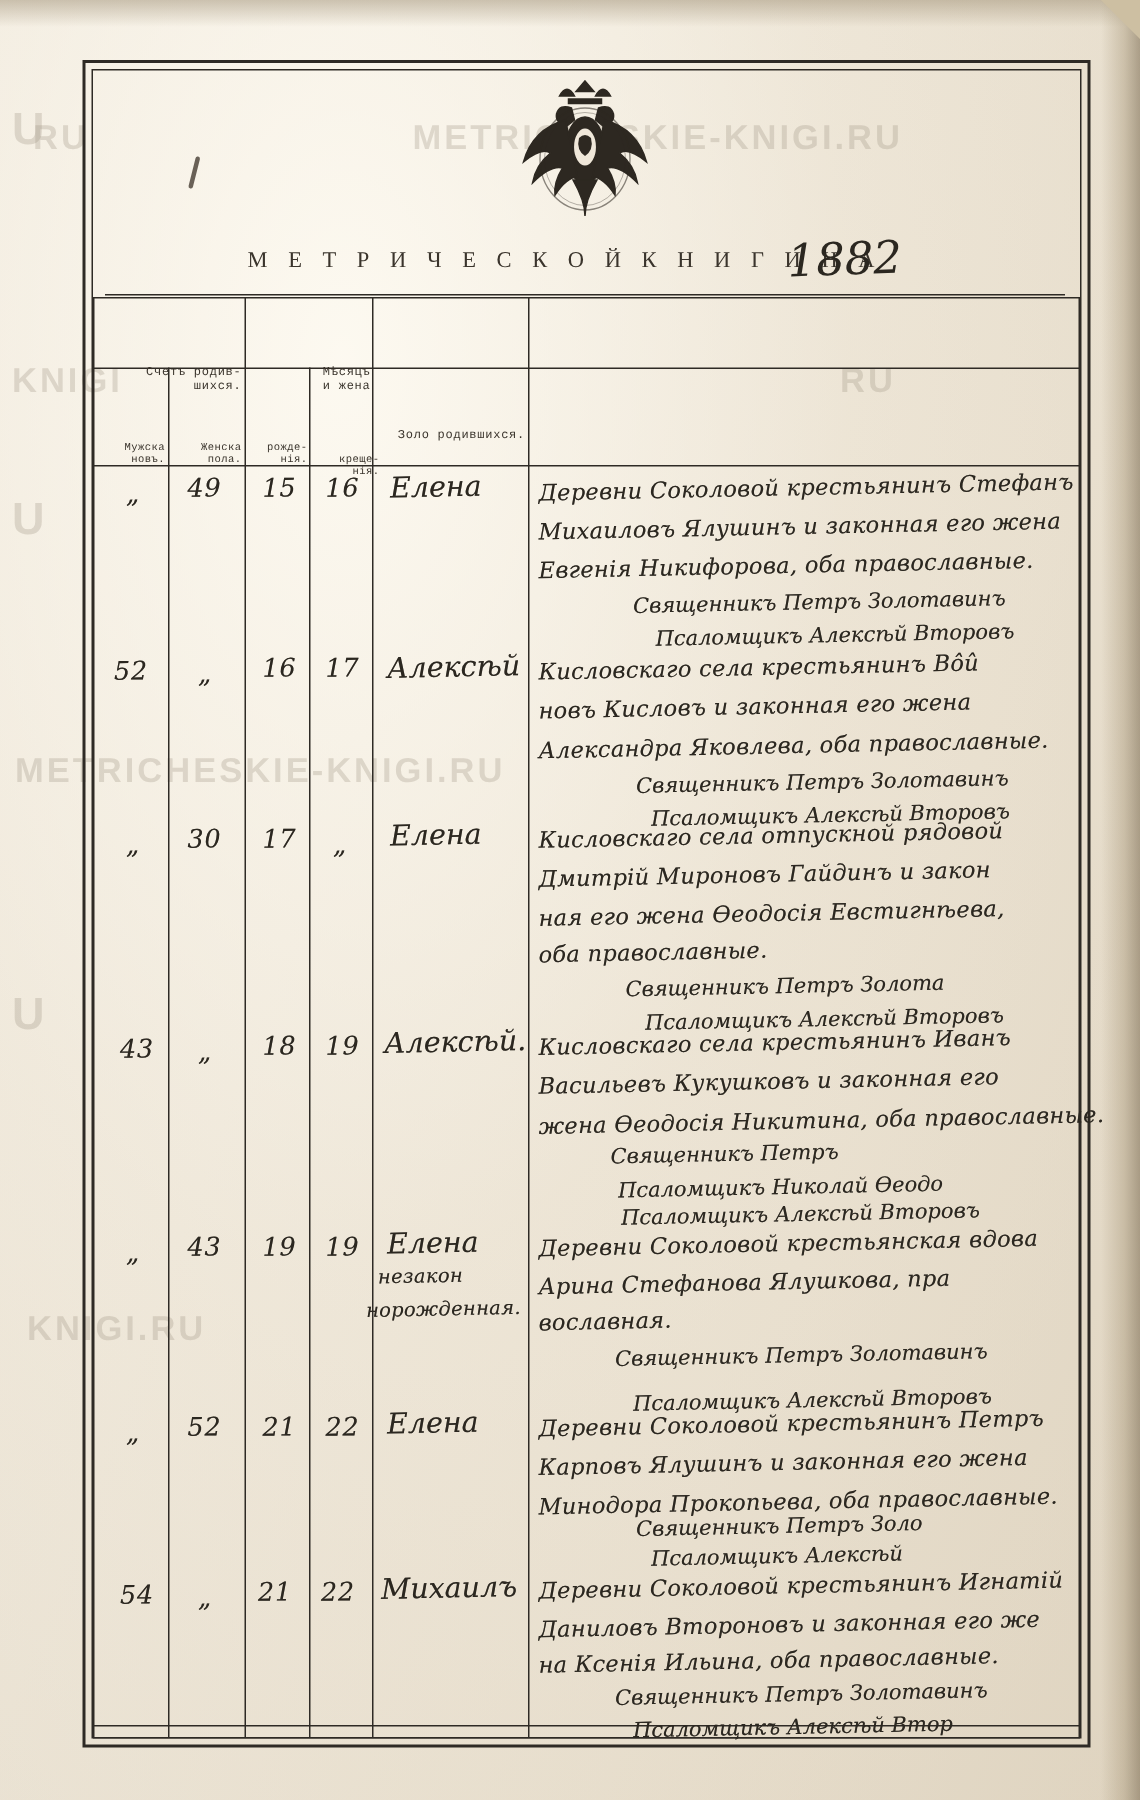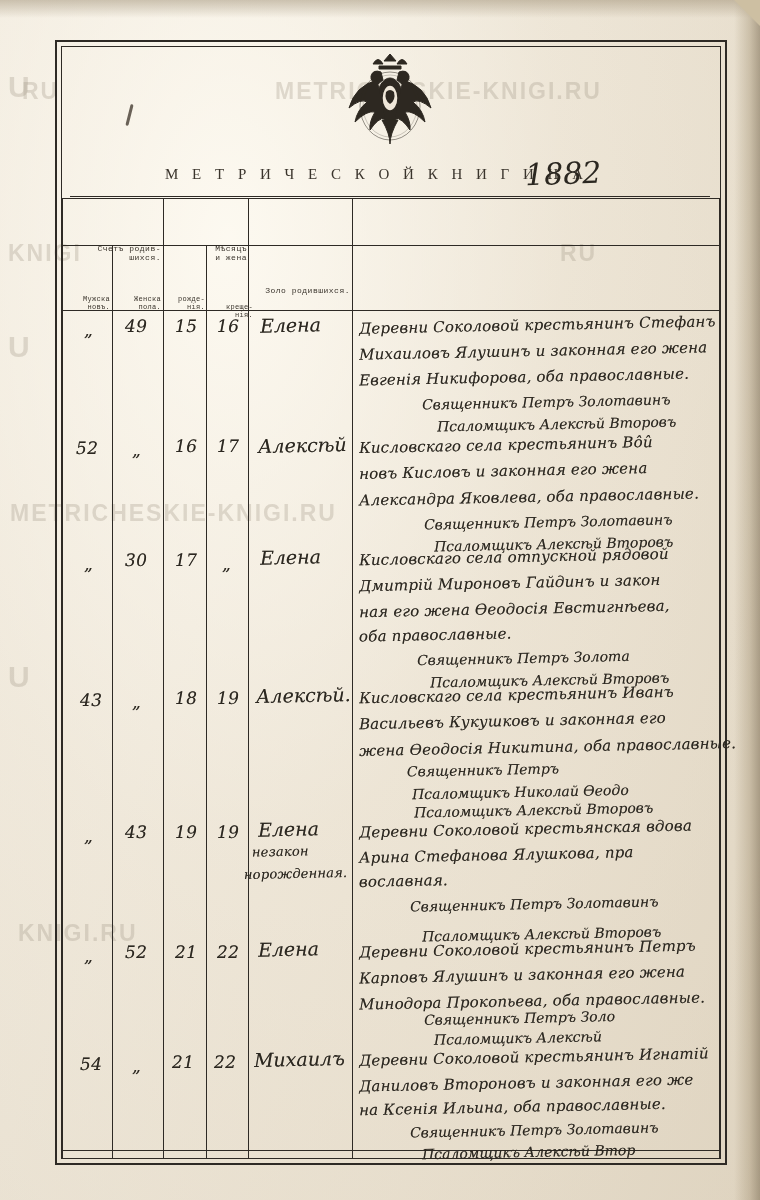--- a/index.html
+++ b/index.html
@@ -185,21 +185,21 @@
   <div id="paper-edge-right"></div>
   <div id="corner-fold"></div>
 
   <div class="wm wm-u" style="left:8px; top:70px;">U</div>
   <div class="wm wm-big" style="left:22px; top:78px;">RU</div>
   <div class="wm wm-big" style="left:275px; top:78px;">METRICHESKIE-KNIGI.RU</div>
   <div class="wm wm-big" style="left:8px; top:240px;">KNIGI</div>
   <div class="wm wm-u" style="left:8px; top:330px;">U</div>
   <div class="wm wm-big" style="left:10px; top:500px;">METRICHESKIE-KNIGI.RU</div>
   <div class="wm wm-u" style="left:8px; top:660px;">U</div>
-  <div class="wm wm-big" style="left:18px; top:920px;">KNIGI.RU</div>
+  <div class="wm wm-big" style="left:18px; top:872px;">KNIGI.RU</div>
   <div class="wm wm-big" style="left:560px; top:240px;">RU</div>
 
   <div class="frame-outer"></div>
   <div class="frame-inner"></div>
 
   <div class="smudge"></div>
 
   <div class="emblem">
     <svg width="110" height="110" viewBox="0 0 110 110">
       <g fill="#2d2821" stroke="#2d2821">

